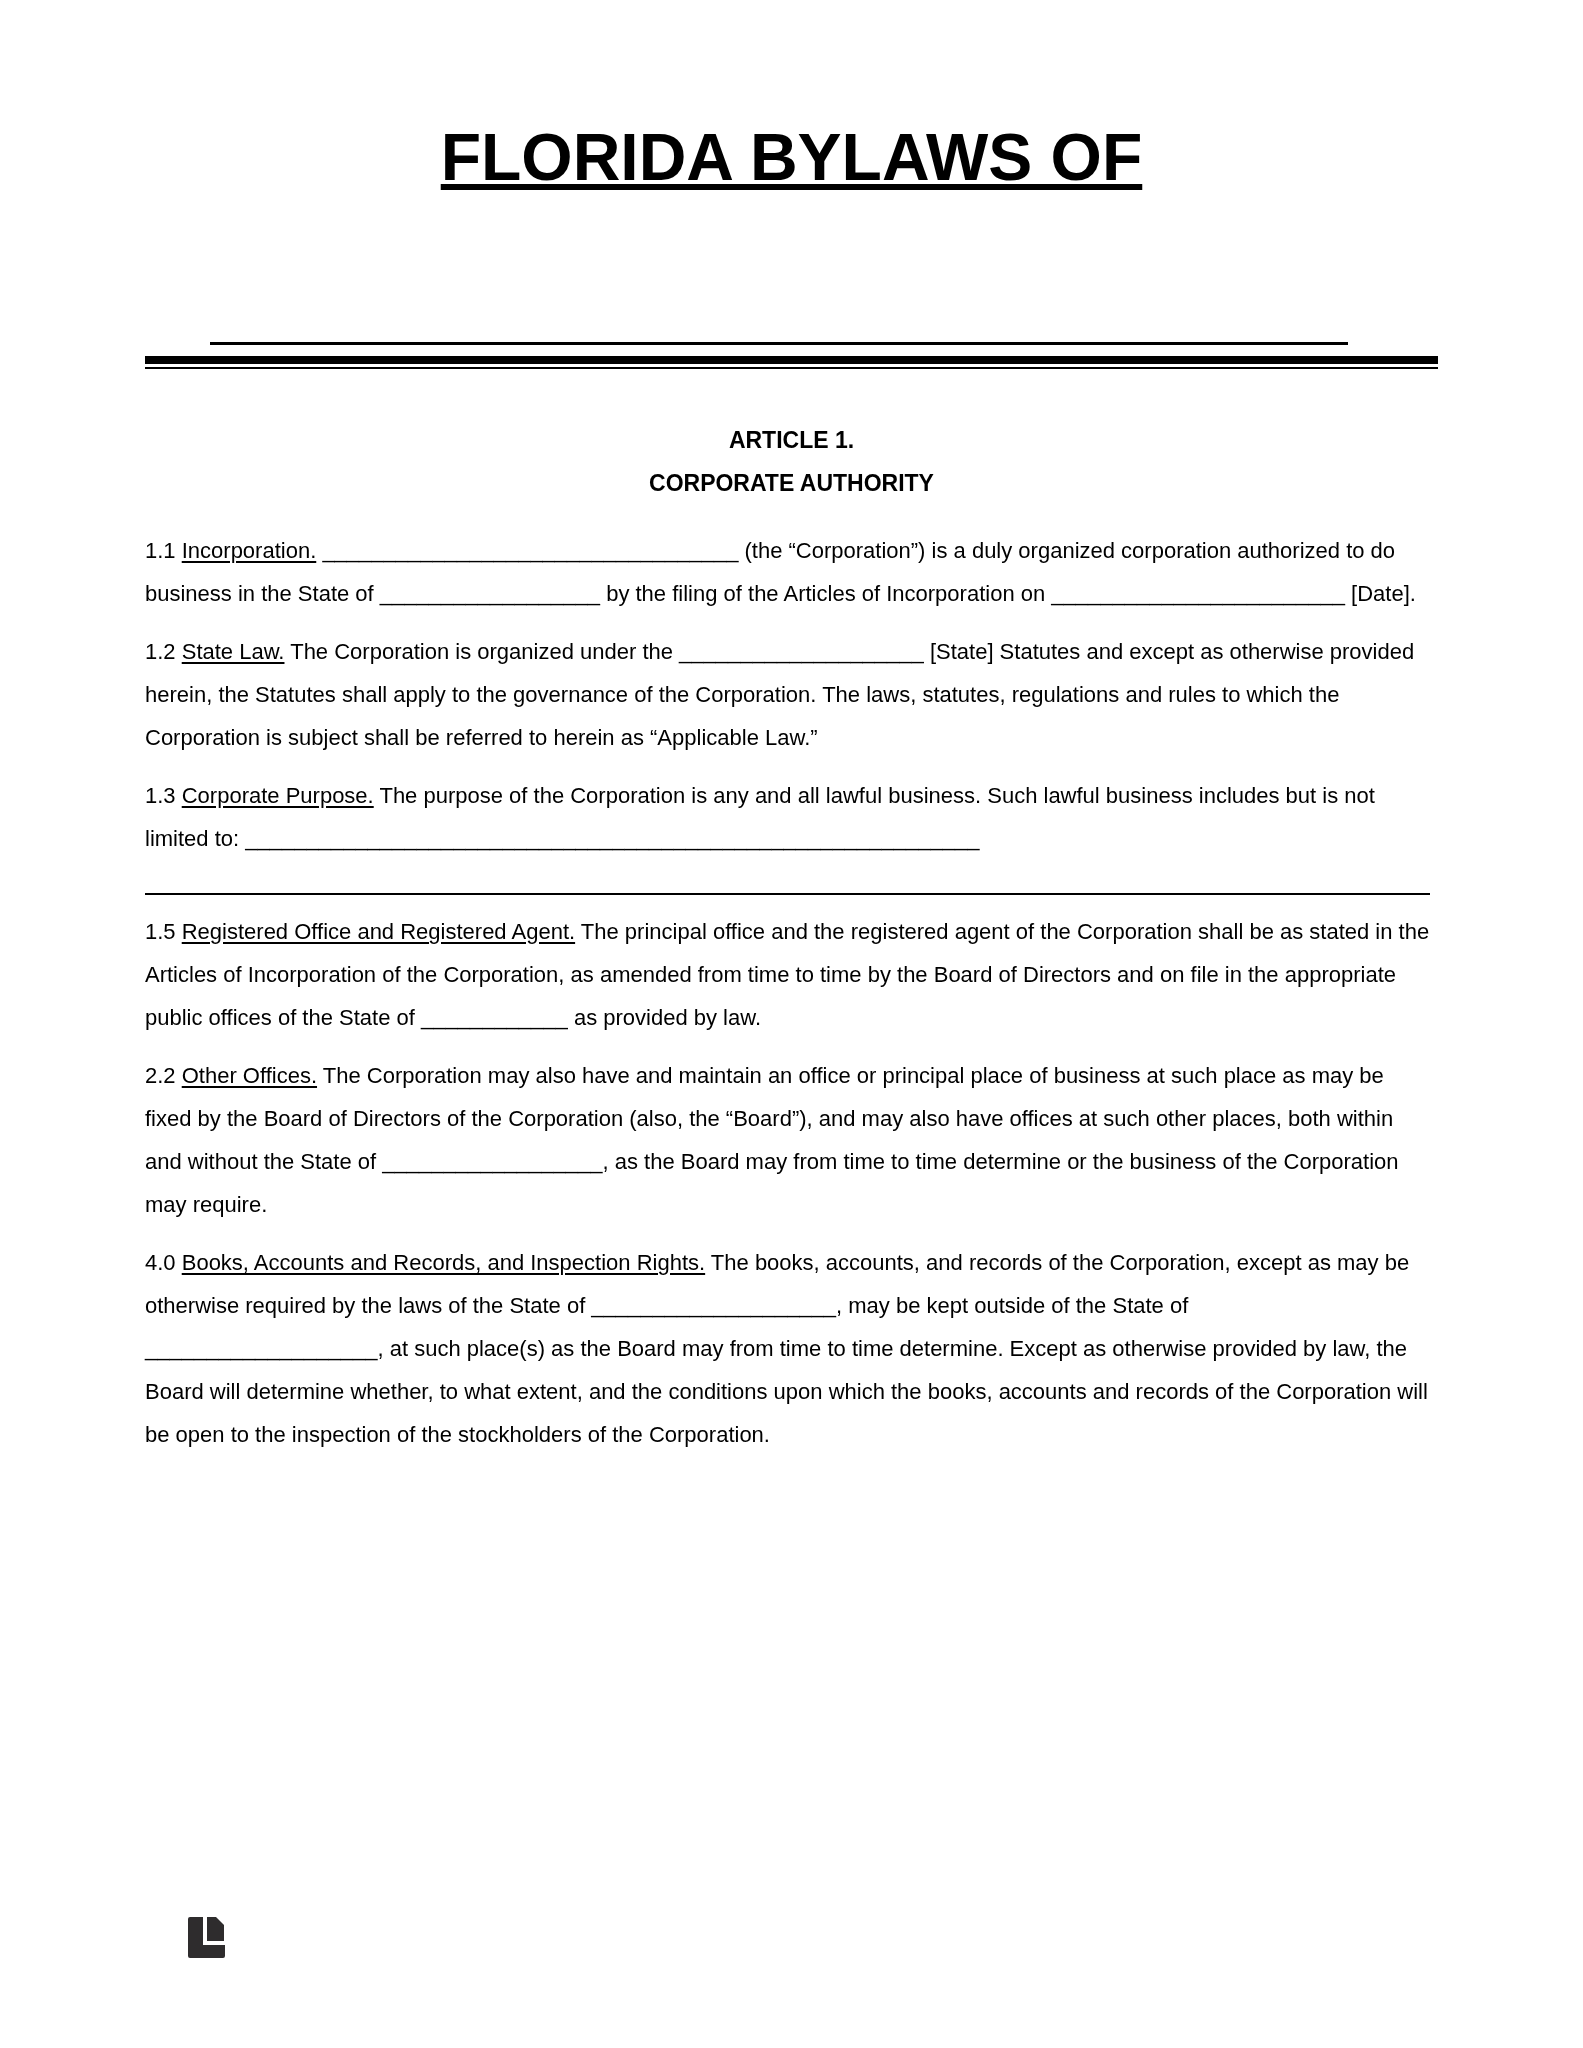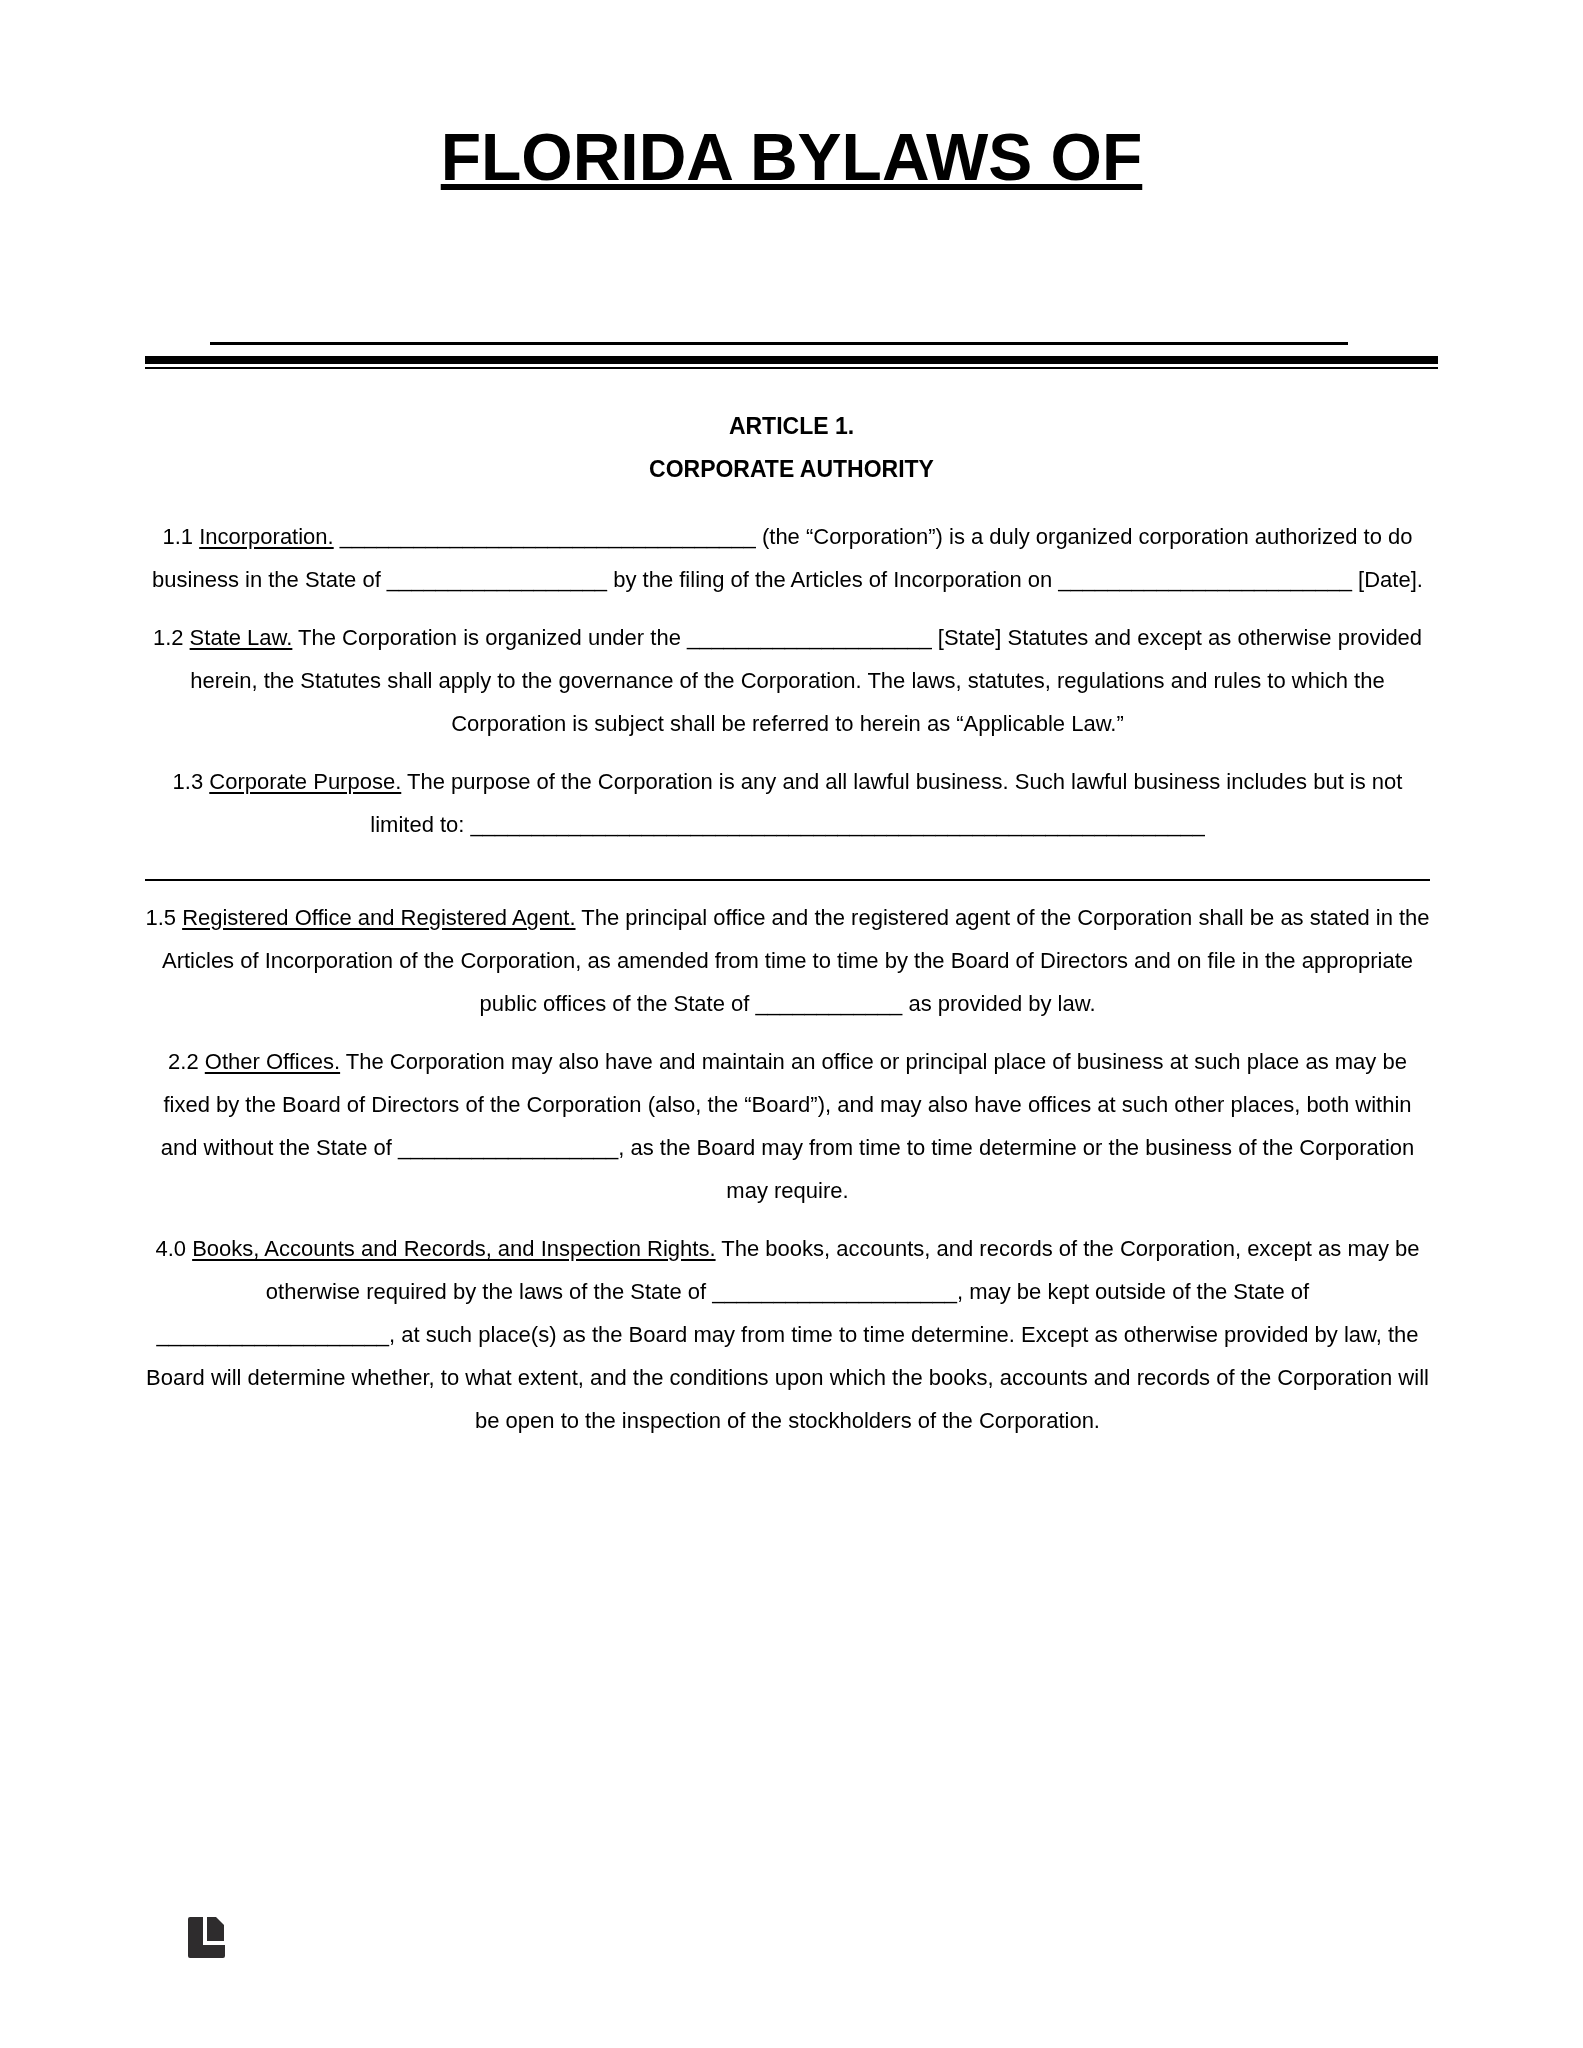--- a/index.html
+++ b/index.html
@@ -45,27 +45,27 @@
     margin-top: 3px;
   }
   .art-head {
     font-size: 23px;
     font-weight: bold;
     text-align: center;
     line-height: 43px;
     margin: 48px 0 24px 0;
   }
   .art-head.first {
-    margin-top: 36px;
+    margin-top: 50px;
   }
   .para {
     font-size: 22px;
     line-height: 43px;
     margin: 0 8px 15px 0;
-    text-align: center;
+    text-align: left;
   }
   .sec-label {
     text-decoration: underline;
     text-underline-offset: 3px;
   }
   .full-blank {
     height: 0;
     border-bottom: 2px solid #000;
     margin-top: 33px;
   }

